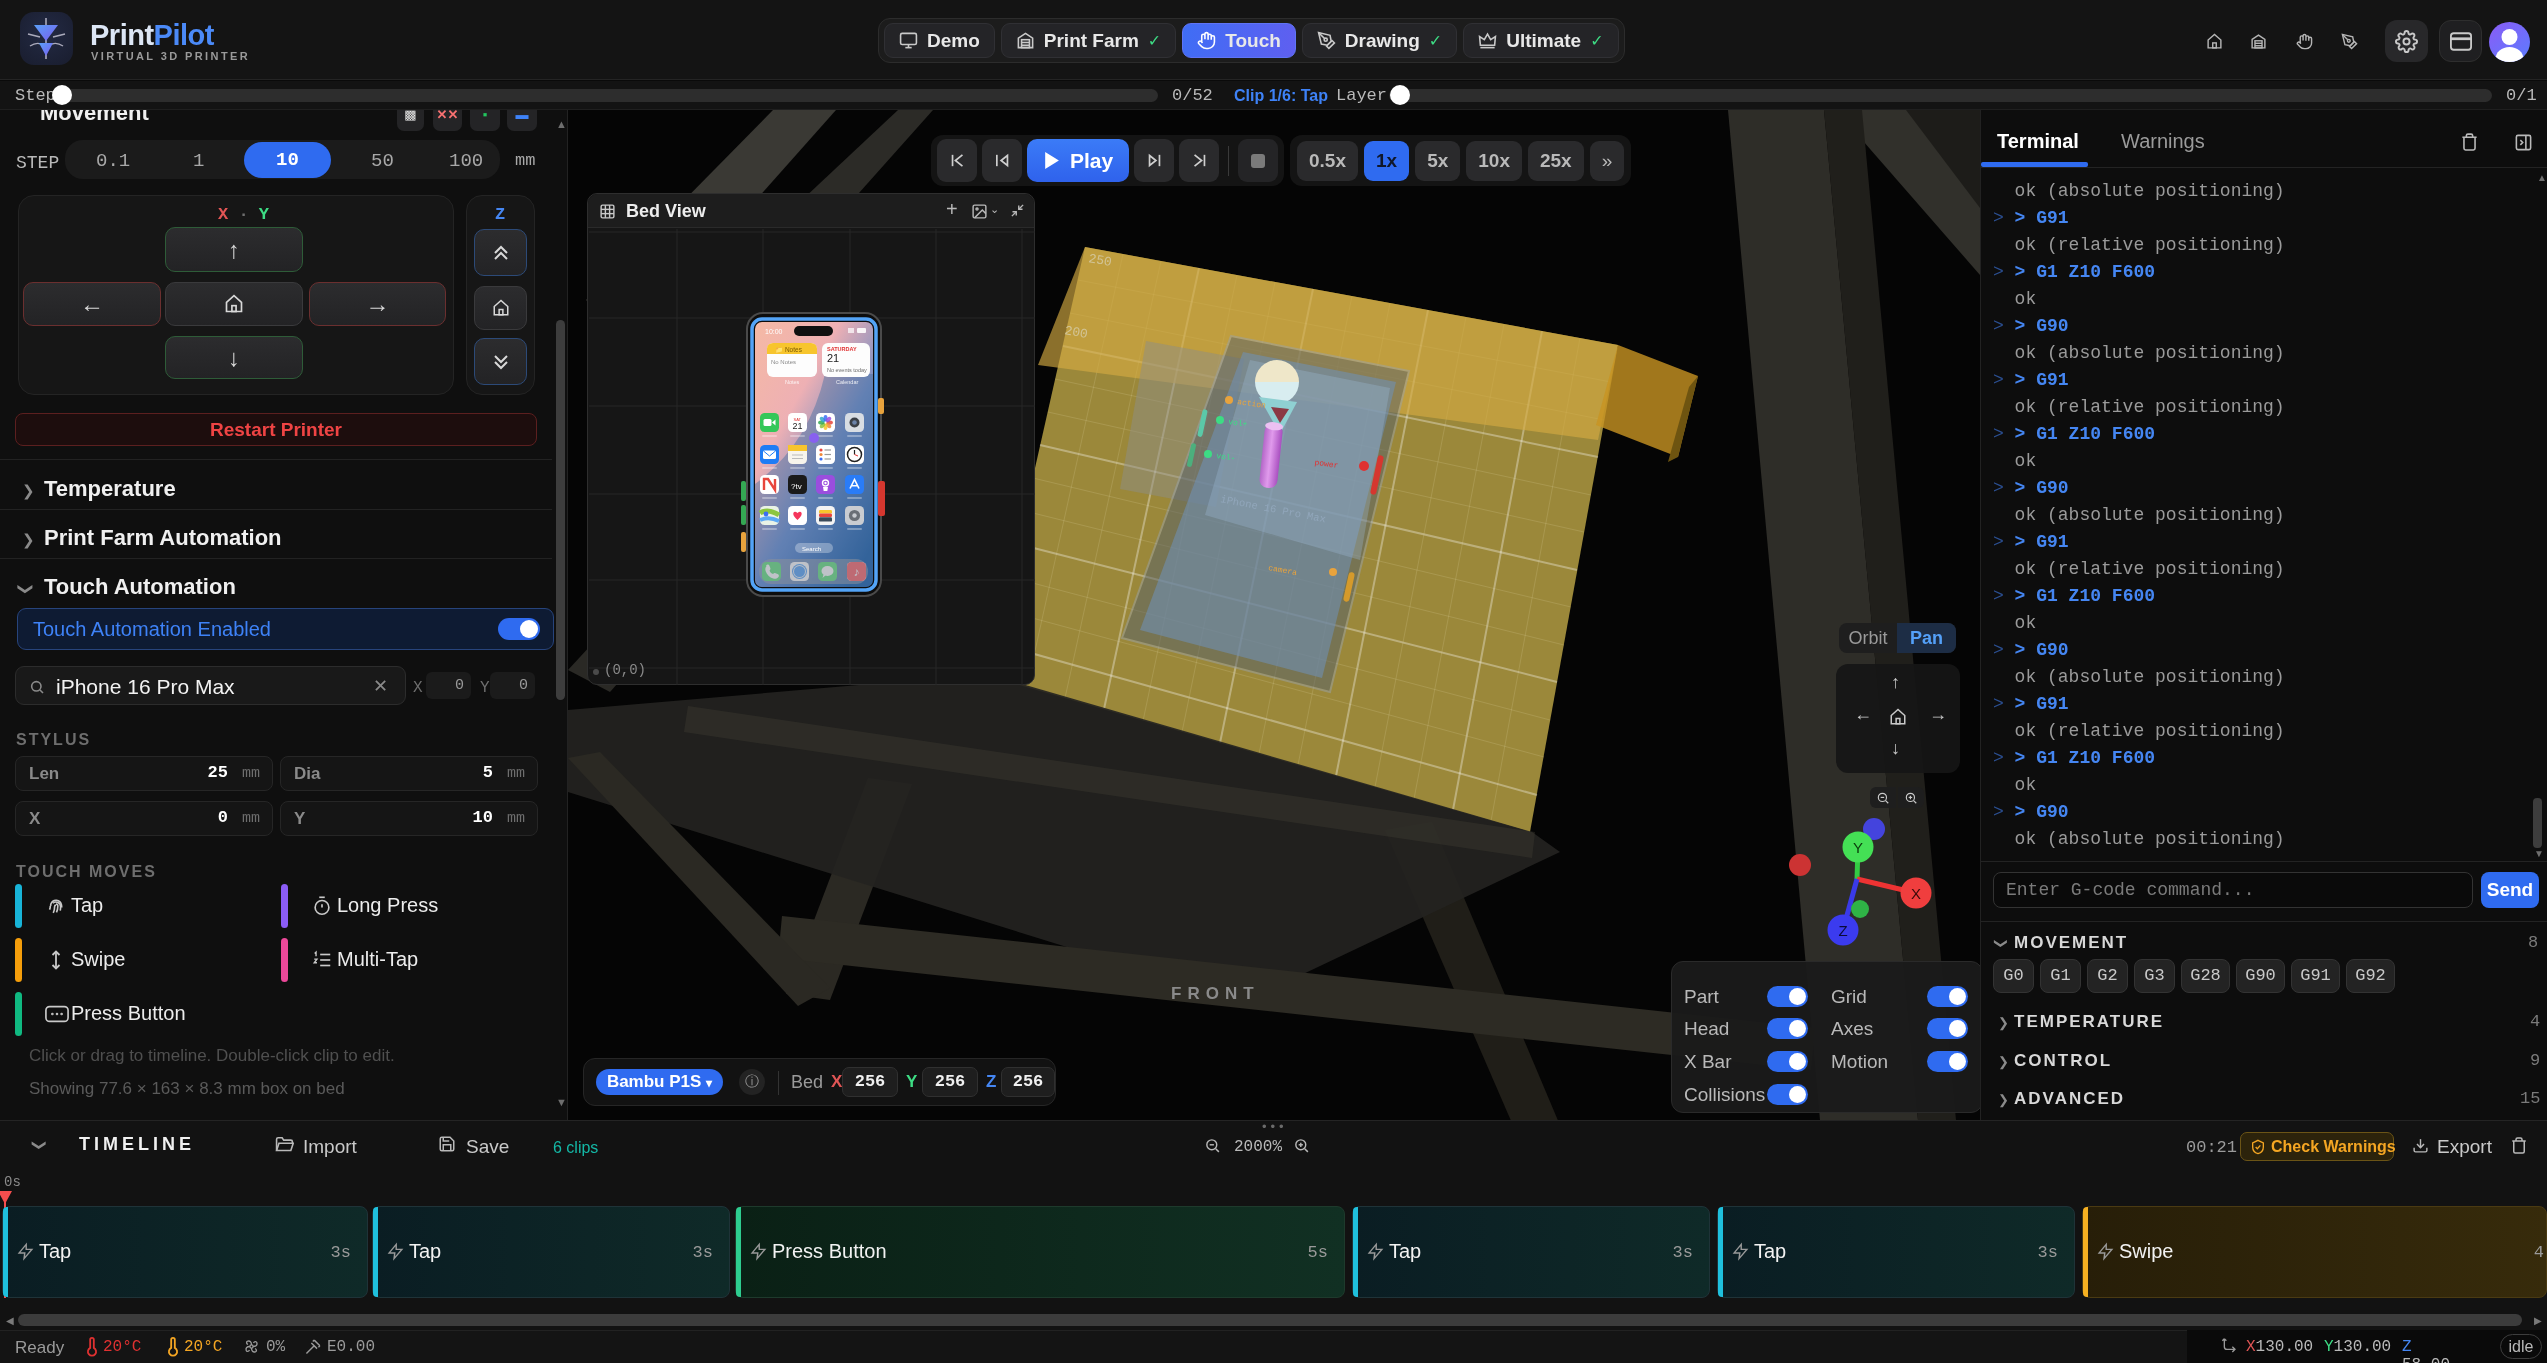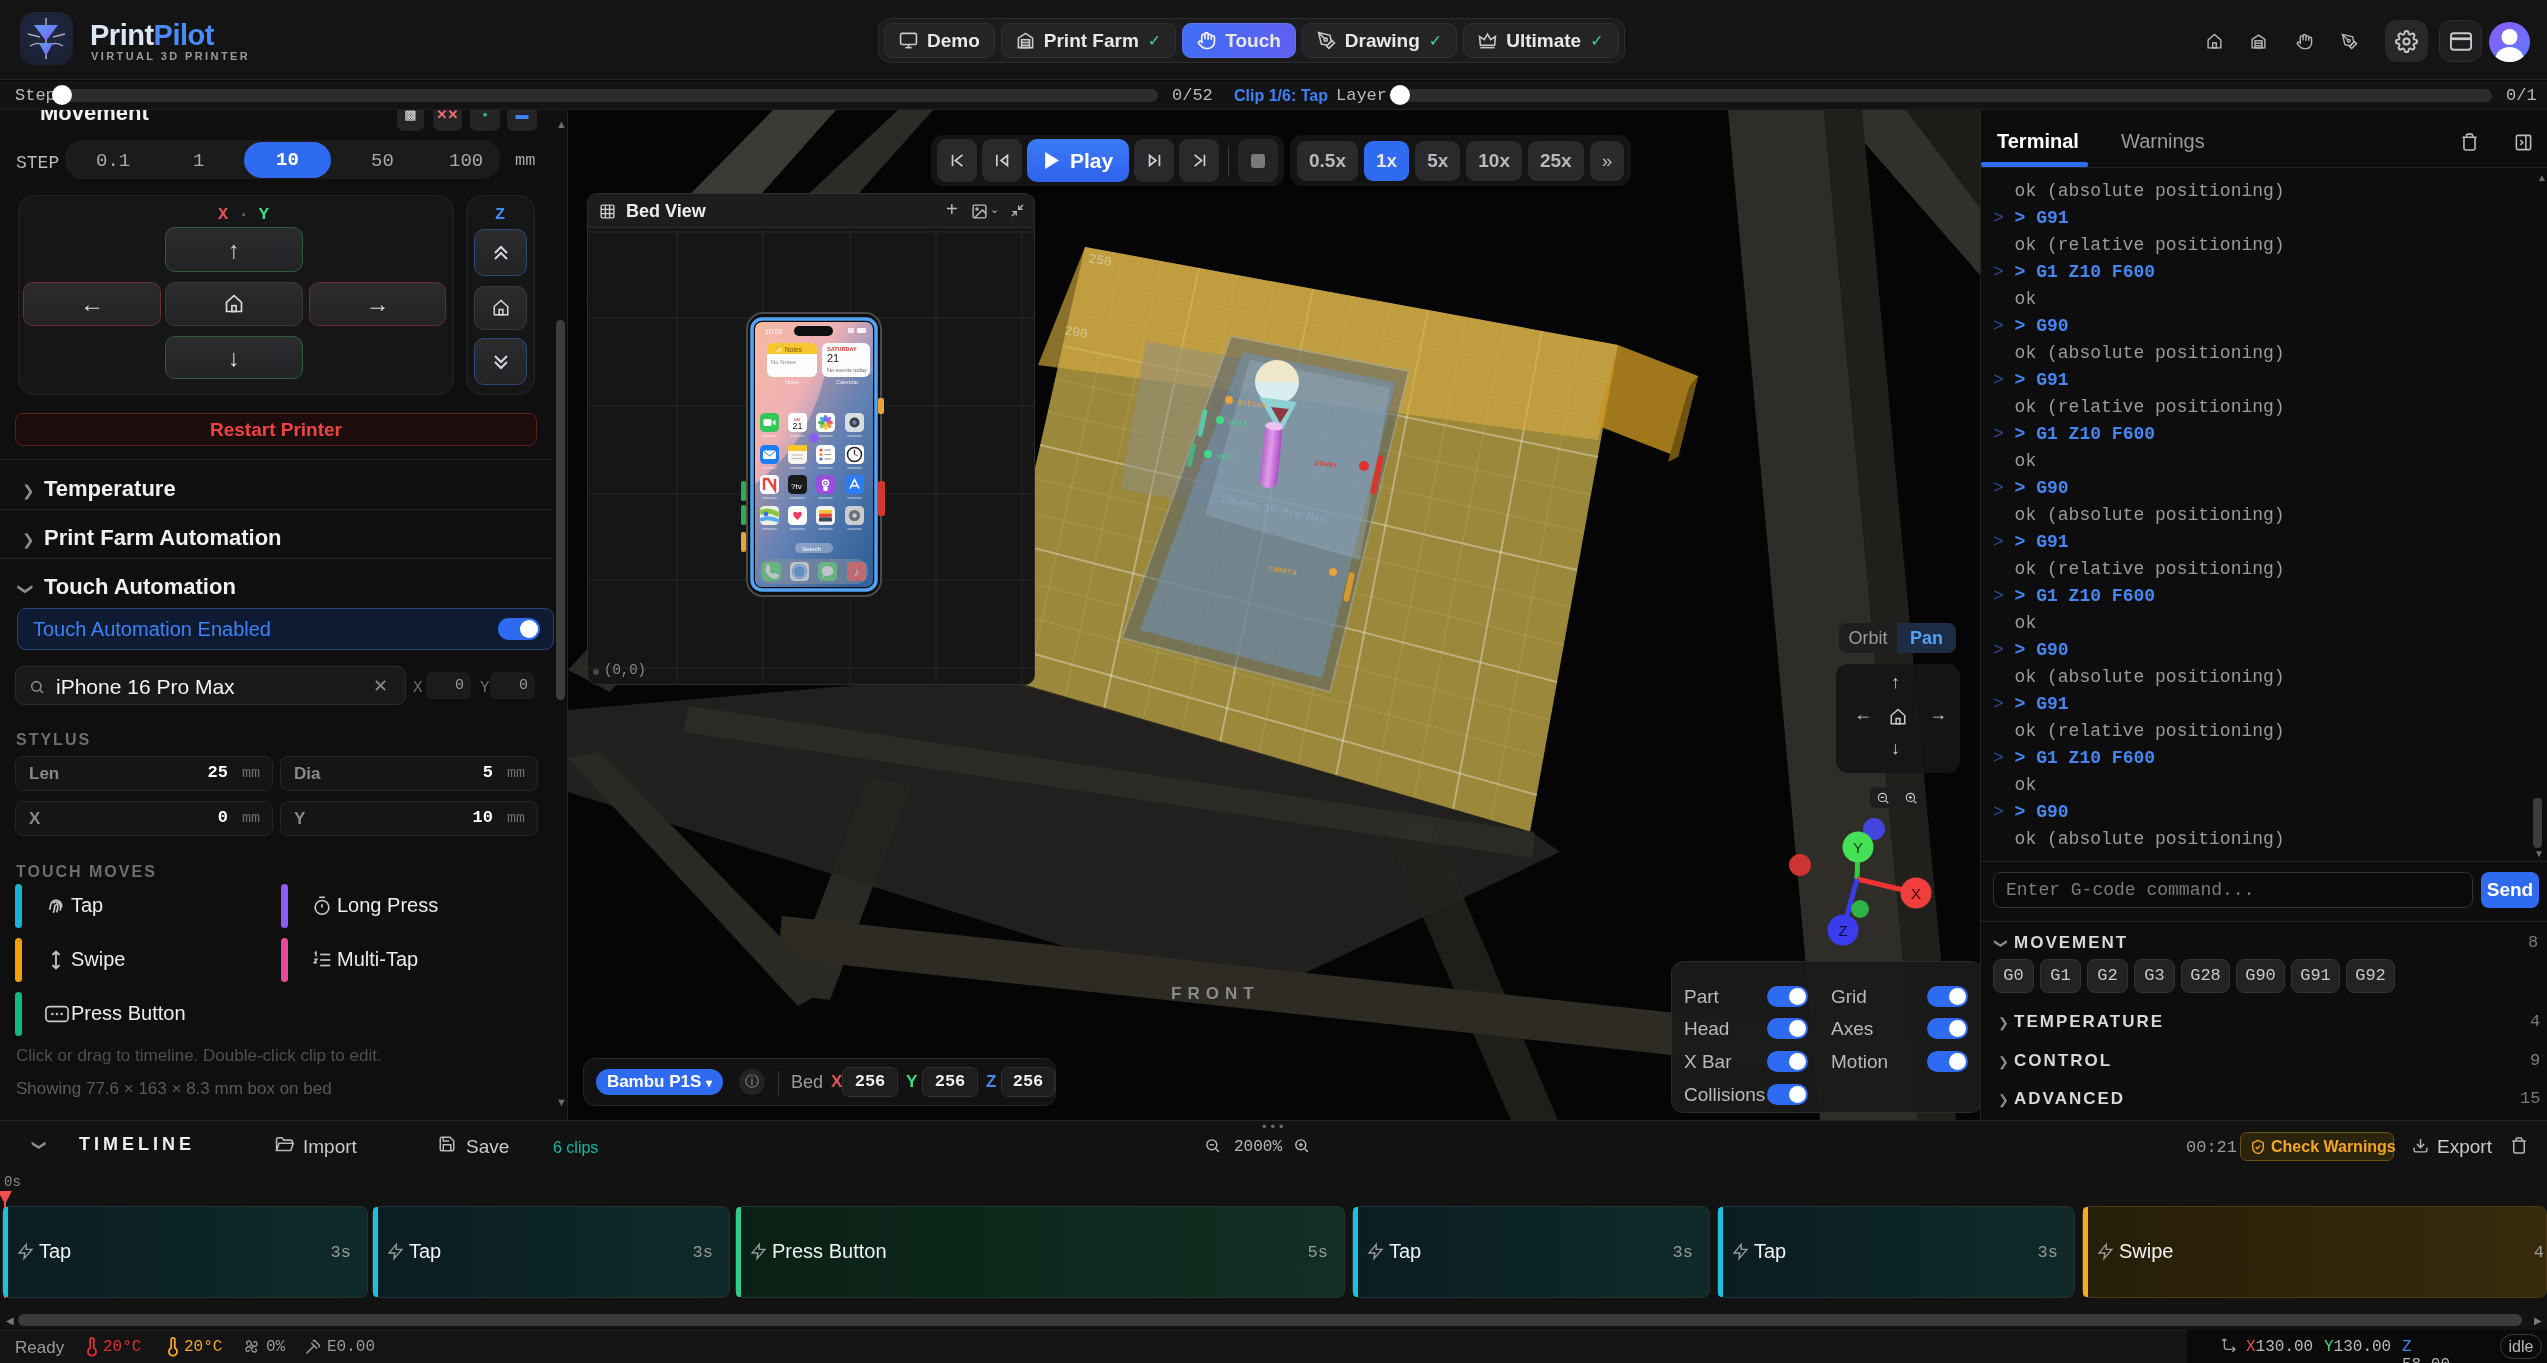--- a/index.html
+++ b/index.html
@@ -50,32 +50,32 @@
 #searchbox { position:absolute; left:15px; top:556px; width:391px; height:39px; border-radius:9px; background:#191919; border:1px solid #2c2c2c; }
 .smallinput { position:absolute; top:562px; width:45px; height:27px; border-radius:6px; background:#1b1b1b; font-family:"Liberation Mono",monospace; font-size:15px; color:#9a9a9a; text-align:right; line-height:27px; padding-right:7px;}
 .stylusbox { position:absolute; width:258px; height:35px; border-radius:8px; background:#151515; border:1px solid #262626; font-size:17px; }
 .stylusbox .lab { position:absolute; left:13px; top:7px; color:#8a8a8a; font-weight:bold; }
 .stylusbox .val { position:absolute; right:44px; top:6px; color:#fff; font-weight:bold; font-family:"Liberation Mono",monospace; }
 .stylusbox .unit { position:absolute; right:12px; top:8px; color:#6e6e6e; font-size:15px; font-family:"Liberation Mono",monospace;}
 .seclab { position:absolute; font-size:16px; font-weight:bold; color:#6e6e6e; letter-spacing:2px; }
 .movebtn { position:absolute; height:44px; }
 .movebar { position:absolute; left:0; top:0; width:7px; height:44px; border-radius:4px; }
 .movebtn .txt { position:absolute; left:56px; top:10px; font-size:20px; color:#ececec; }
-.hint { position:absolute; font-size:17px; color:#4f4f4f; }
+.hint { position:absolute; font-size:17px; color:#4f4f4f;margin-left:13px; }
 
 
 #viewport { position:absolute; left:568px; top:110px; width:1412px; height:1010px; background:#050505; overflow:hidden; }
 
 
 #playbar { position:absolute; left:363px; top:25px; height:51px; background:rgba(24,24,24,0.85); border-radius:12px; display:flex; align-items:center; padding:0 6px; gap:5px;}
 .pbtn { width:40px; height:43px; background:#2a2a2c; border-radius:9px; color:#cfcfcf; display:flex; align-items:center; justify-content:center; font-size:19px;}
 #playbtn { width:102px; height:43px; background:linear-gradient(180deg,#3b7bf7,#2f62ec); border-radius:10px; color:#fff; font-weight:bold; font-size:21px; display:flex; align-items:center; justify-content:center; gap:10px;}
 #speedbar { position:absolute; left:722px; top:25px; height:51px; background:rgba(24,24,24,0.85); border-radius:12px; display:flex; align-items:center; padding:0 7px; gap:6px;}
 .sbtn { height:40px; border-radius:9px; background:#2a2a2c; color:#b9b9b9; font-weight:bold; font-size:19px; display:flex; align-items:center; justify-content:center; padding:0 12px;}
-.sbtn.active { background:#2f6bf0; color:#e5e5e5; }
+.sbtn.active { background:#2f6bf0; color:#0f172a; }
 
 
 #bedview { position:absolute; left:19px; top:83px; width:448px; height:492px; background:#161616; border:1px solid #2e2e2e; border-radius:10px; }
 #bvheader { position:absolute; left:0; top:0; width:446px; height:34px; background:#1d1d1d; border-bottom:1px solid #2a2a2a; border-radius:10px 10px 0 0; }
 
 
 #orbitpan { position:absolute; left:1271px; top:513px; width:117px; height:30px; background:#1e1e1e; border-radius:8px; display:flex; }
 #orbitpan .o { width:58px; text-align:center; line-height:30px; color:#9a9a9a; font-size:18px; }
 #orbitpan .p { width:59px; text-align:center; line-height:30px; color:#54a0f8; font-weight:bold; font-size:18px; background:#1d2d45; border-radius:0 8px 8px 0; }
 #panpad { position:absolute; left:1268px; top:554px; width:124px; height:109px; background:rgba(22,22,22,0.92); border-radius:12px; }

